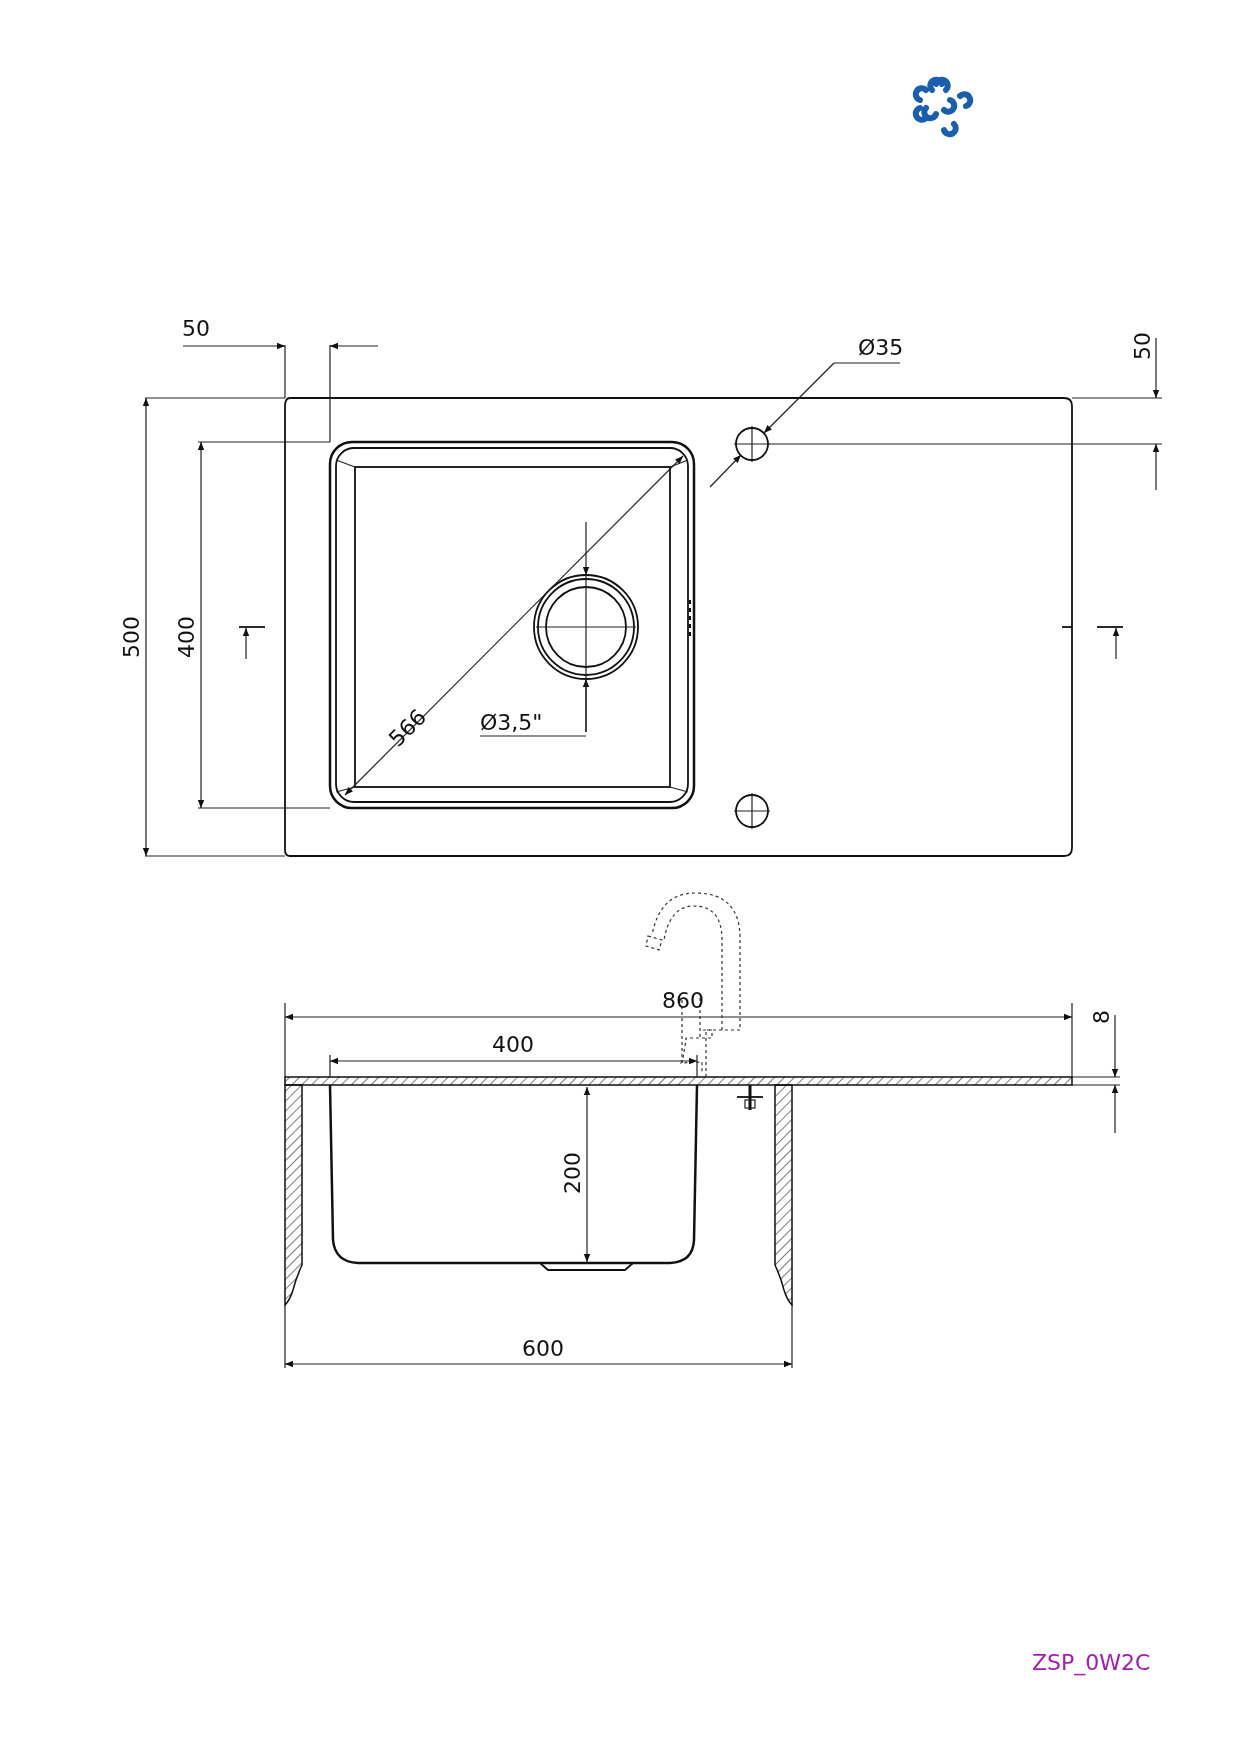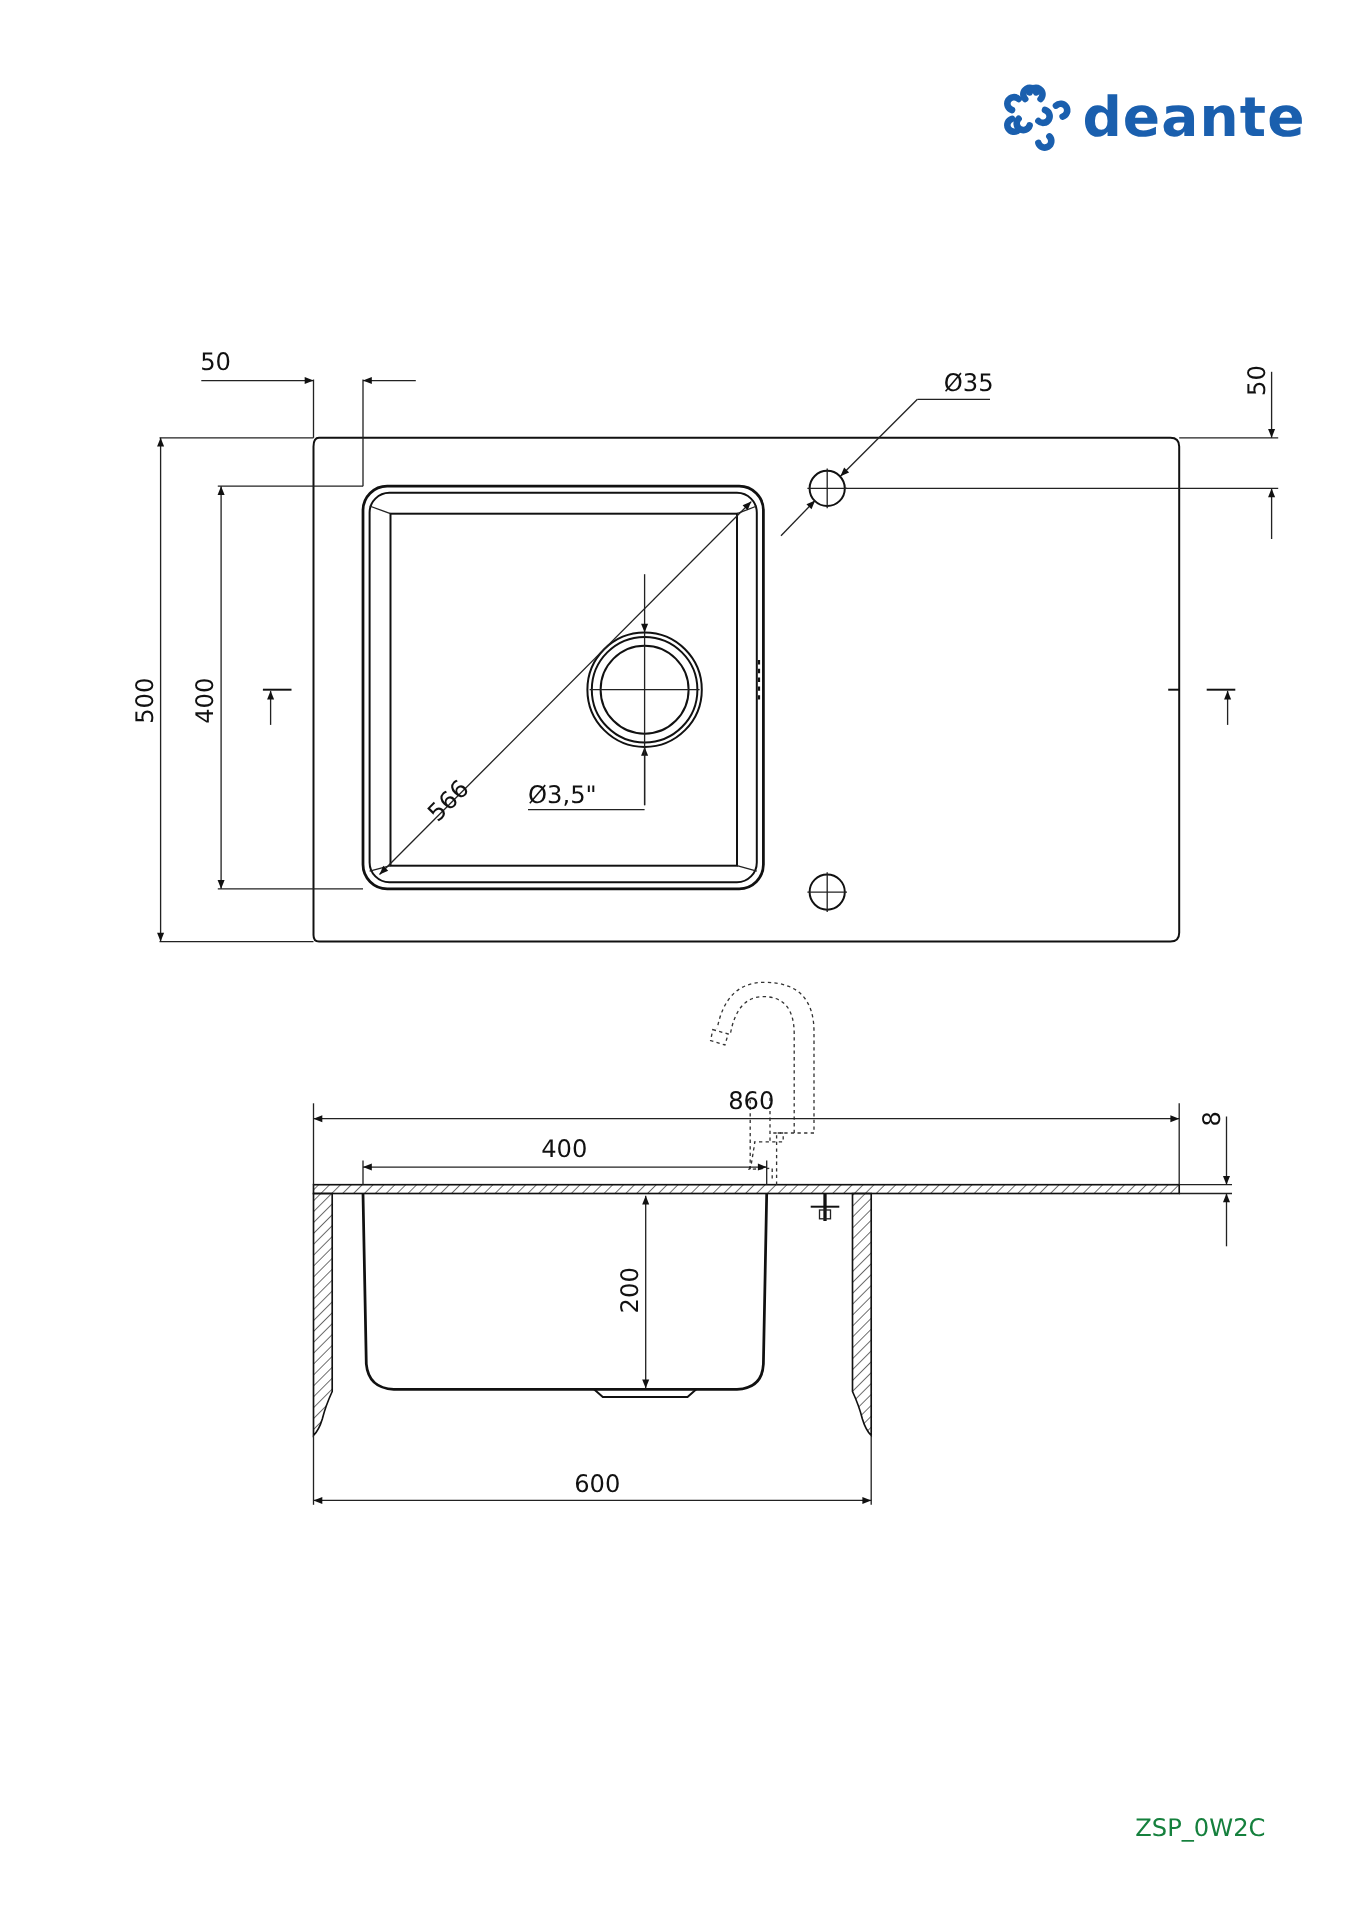--- a/index.html
+++ b/index.html
@@ -2,21 +2,21 @@
 <html><head>
 <meta charset="utf-8">
 <style>
   html, body { margin: 0; padding: 0; background: #ffffff; }
   body { width: 1240px; height: 1754px; position: relative; overflow: hidden;
          font-family: "DejaVu Sans Condensed", "DejaVu Sans", sans-serif; }
   .logo { position: absolute; left: 912px; top: 72px; height: 70px; display: flex; align-items: center; }
   .logo-text { font-family: "DejaVu Sans", sans-serif; font-weight: bold; font-size: 50px; color: #1a5fae; letter-spacing: 1px; margin-left: 10px; line-height: 1; }
   svg.drawing { position: absolute; left: 0; top: 0; }
   .dim { font-family: "DejaVu Sans", sans-serif; font-size: 22px; fill: #111; }
-  .code { position: absolute; left: 1032px; top: 1650px; font-size: 22px; color: #15803d; font-family: "DejaVu Sans", sans-serif; }
+  .code { position: absolute; left: 1032px; top: 1650px; font-size: 22px; color: #a21caf; font-family: "DejaVu Sans", sans-serif; }
   .thick { stroke: #111; stroke-width: 2.5; fill: none; }
   .mid { stroke: #111; stroke-width: 1.8; fill: none; }
   .thin { stroke: #222; stroke-width: 1.2; fill: none; }
   .dash { stroke: #333; stroke-width: 1.2; fill: none; stroke-dasharray: 3 3; }
 </style>
 </head>
 <body>
 
 <div class="logo">
   <svg width="62" height="62" viewBox="0 0 62 62">
@@ -24,21 +24,20 @@
       <path d="M24 8 a6 6 0 1 1 10 6"></path>
       <path d="M38 24 a6 6 0 1 1 -6 10"></path>
       <path d="M24 38 a6 6 0 1 1 -10 -6"></path>
       <path d="M8 24 a6 6 0 1 1 6 -10"></path>
       <path d="M48 20 a6 6 0 1 1 6 10"></path>
       <path d="M42 48 a6 6 0 1 1 -10 6"></path>
       <path d="M14 42 a6 6 0 1 1 -6 -10"></path>
       <path d="M20 14 a6 6 0 1 1 10 -6"></path>
     </g>
   </svg>
-  <span class="logo-text">deante</span>
 </div>
 
 <svg class="drawing" width="1240" height="1754" viewBox="0 0 1240 1754">
   <defs>
     <marker id="arr" viewBox="0 0 10 10" refX="10" refY="5" markerWidth="14" markerHeight="8" orient="auto-start-reverse" markerUnits="userSpaceOnUse">
       <path d="M0 1 L10 5 L0 9 Z" fill="#111"></path>
     </marker>
     <pattern id="hatch" patternUnits="userSpaceOnUse" width="7" height="7" patternTransform="rotate(45)">
       <line x1="0" y1="0" x2="0" y2="7" stroke="#222" stroke-width="1.2"></line>
     </pattern>

